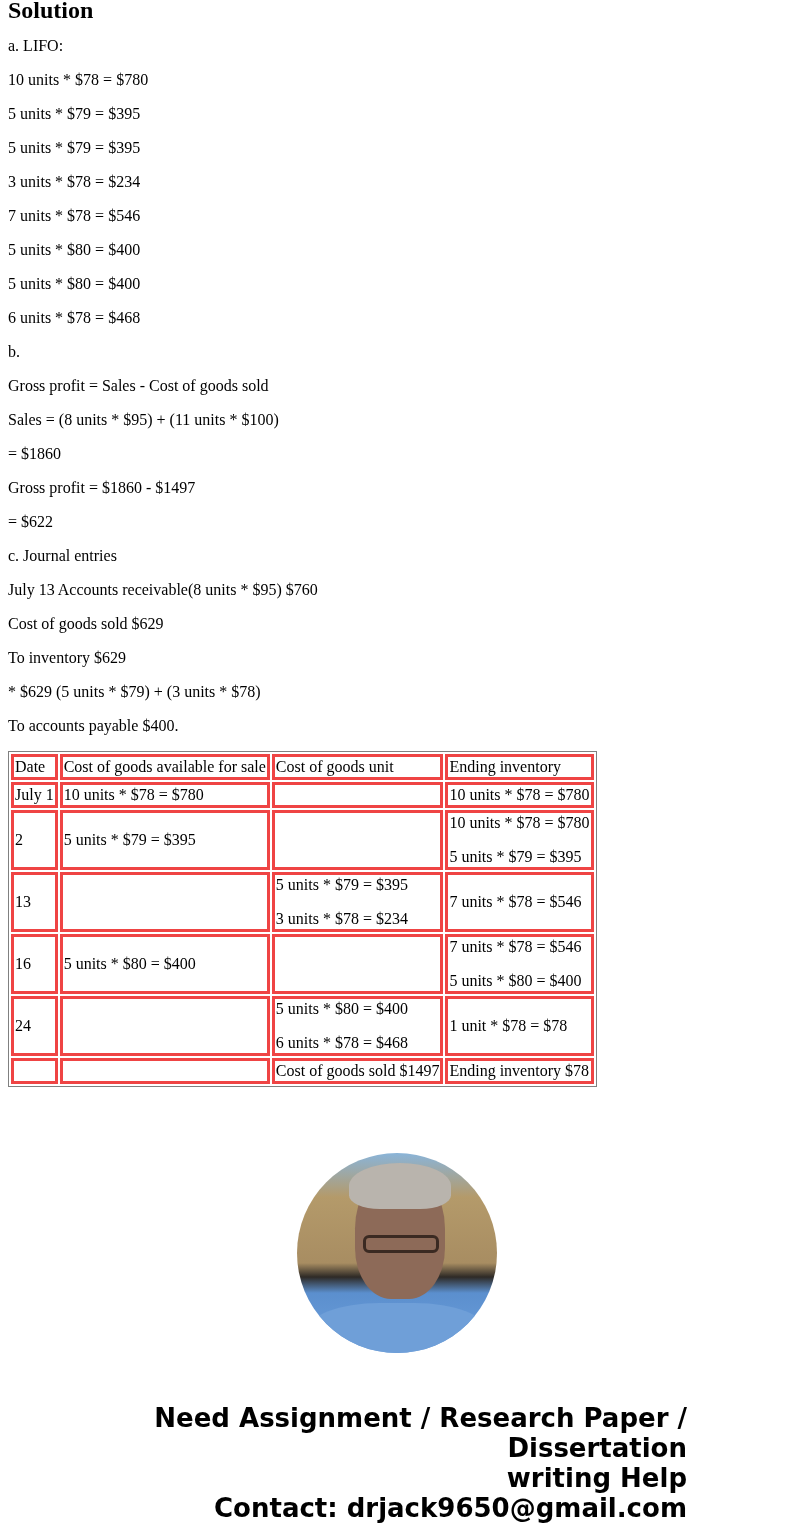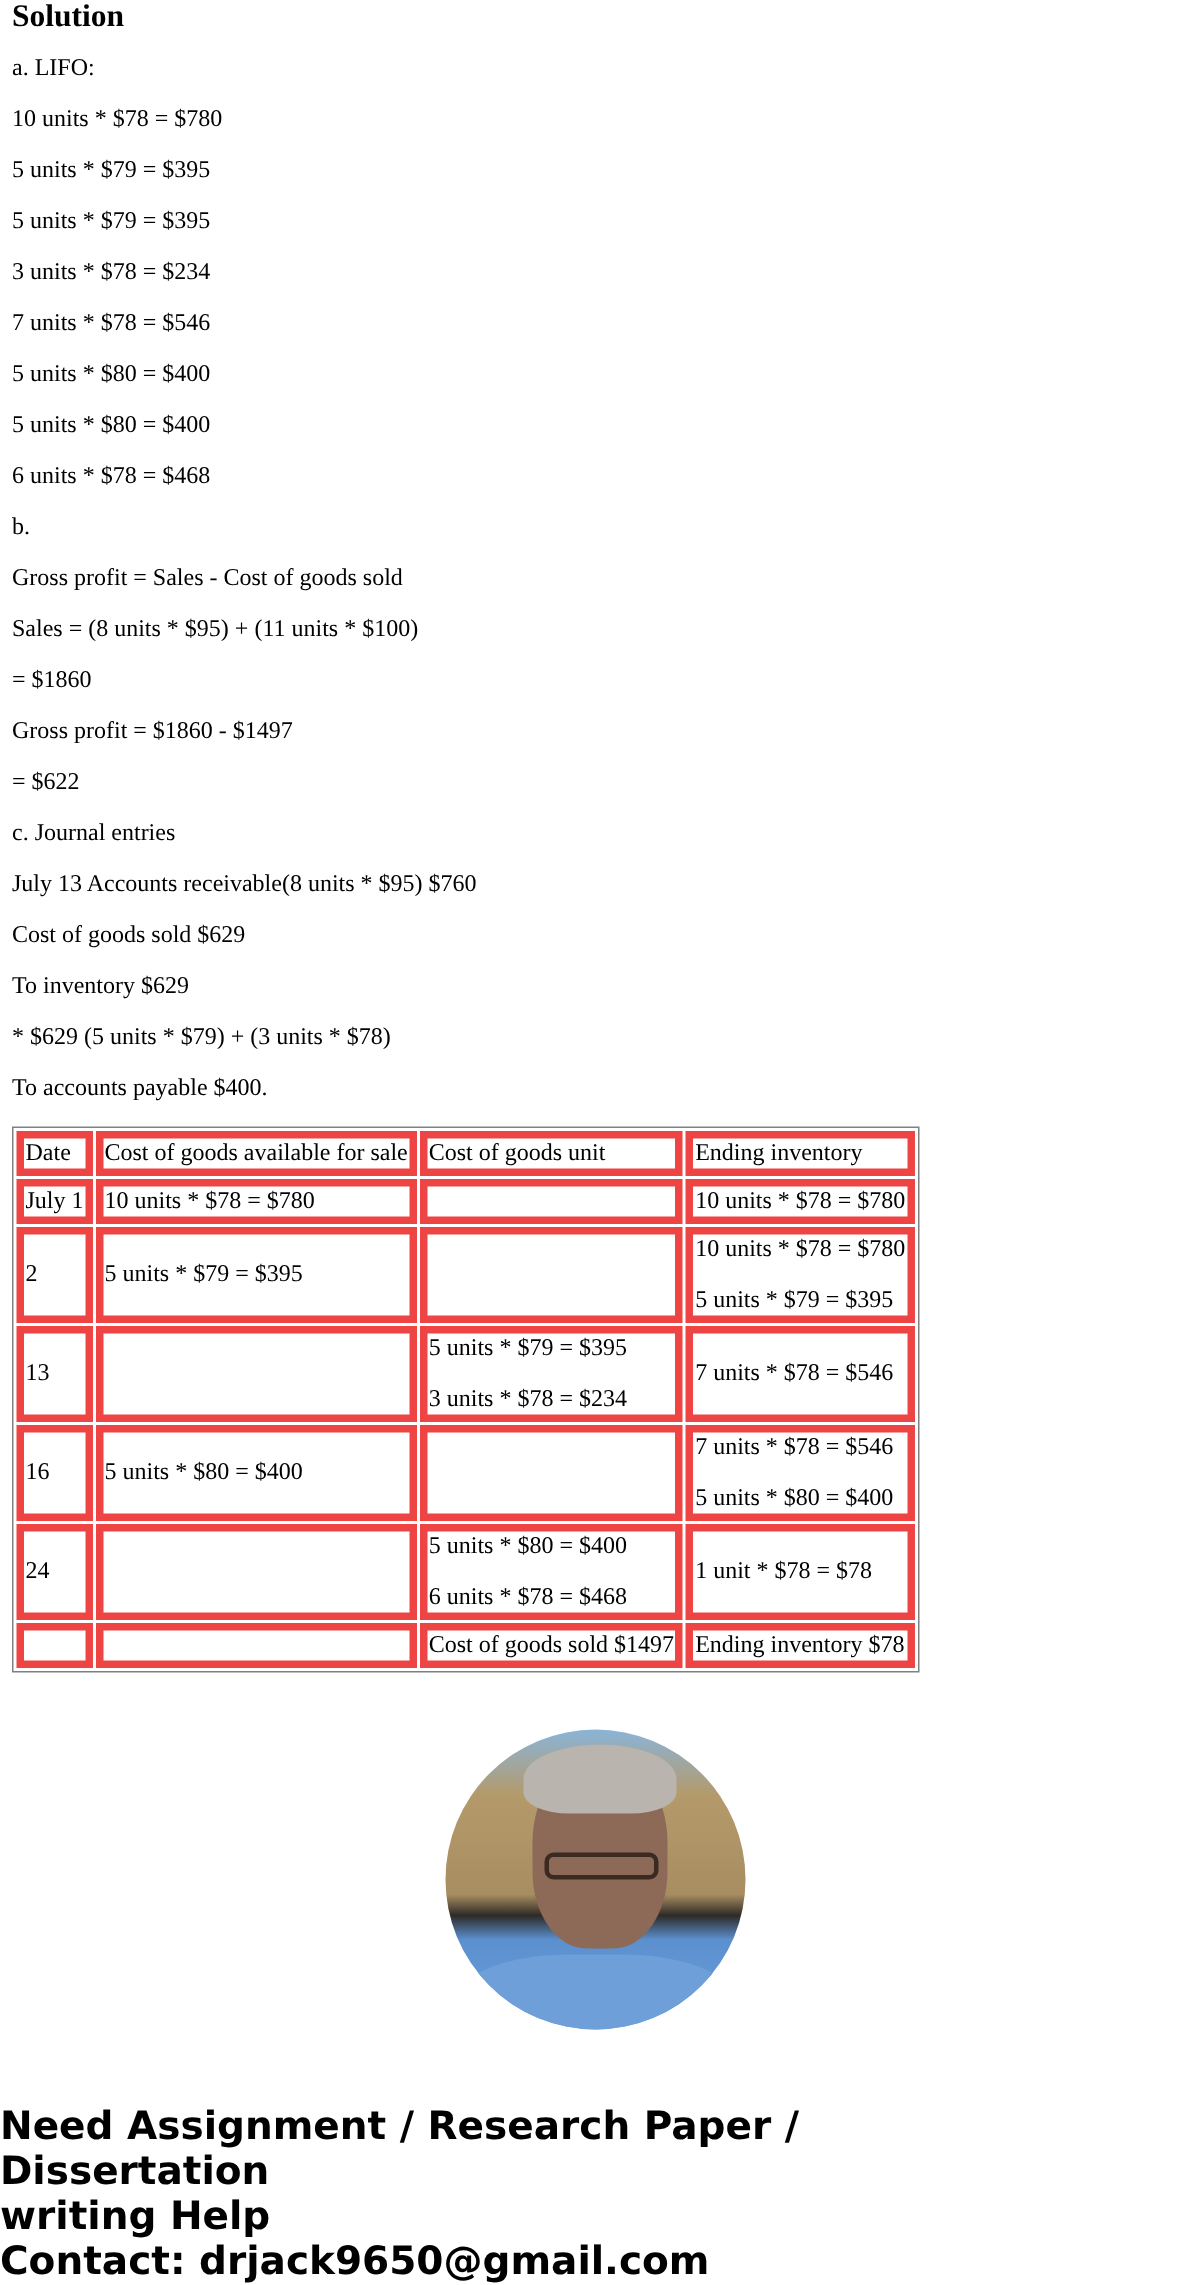--- a/index.html
+++ b/index.html
@@ -6,42 +6,42 @@
     body {
       width: 794px;
       min-height: 1523px;
       font-family: "Liberation Serif", serif;
       font-size: 16px;
       color: #000000;
       position: relative;
     }
     .content { padding: 0 8px; }
     h3.title {
-      font-size: 21px;
+      font-size: 24px;
       font-weight: bold;
       margin: 0;
       padding-top: 0;
       line-height: 20px;
     }
     p.line {
       margin: 0;
       line-height: 18px;
       height: 18px;
       margin-top: 16px;
     }
     p.line.first { margin-top: 17px; }
     table.ledger {
       border: 1px solid #808080;
       border-spacing: 2px;
       margin-top: 16px;
       font-size: 16px;
       line-height: 18px;
     }
     table.ledger td {
-      border: 5px solid #ef4444;
+      border: 3px solid #ef4444;
       padding: 1px;
       vertical-align: middle;
       white-space: nowrap;
     }
     table.ledger td .sub { display: block; }
     table.ledger td .sub + .sub { margin-top: 16px; }
     .avatar-wrap {
       position: absolute;
       left: 297px;
       top: 1153px;
@@ -78,21 +78,21 @@
       left: 10px; top: 150px;
       width: 180px; height: 70px;
       background: #6f9fd8;
       border-radius: 40% 40% 0 0;
     }
     .promo {
       position: absolute;
       left: 0;
       top: 1403px;
       width: 687px;
-      text-align: left;
+      text-align: right;
       font-family: "DejaVu Sans", sans-serif;
       font-weight: bold;
       font-size: 26px;
       line-height: 30px;
     }
     .promo div { margin: 0; }
   </style>
 </head>
 <body>
 

